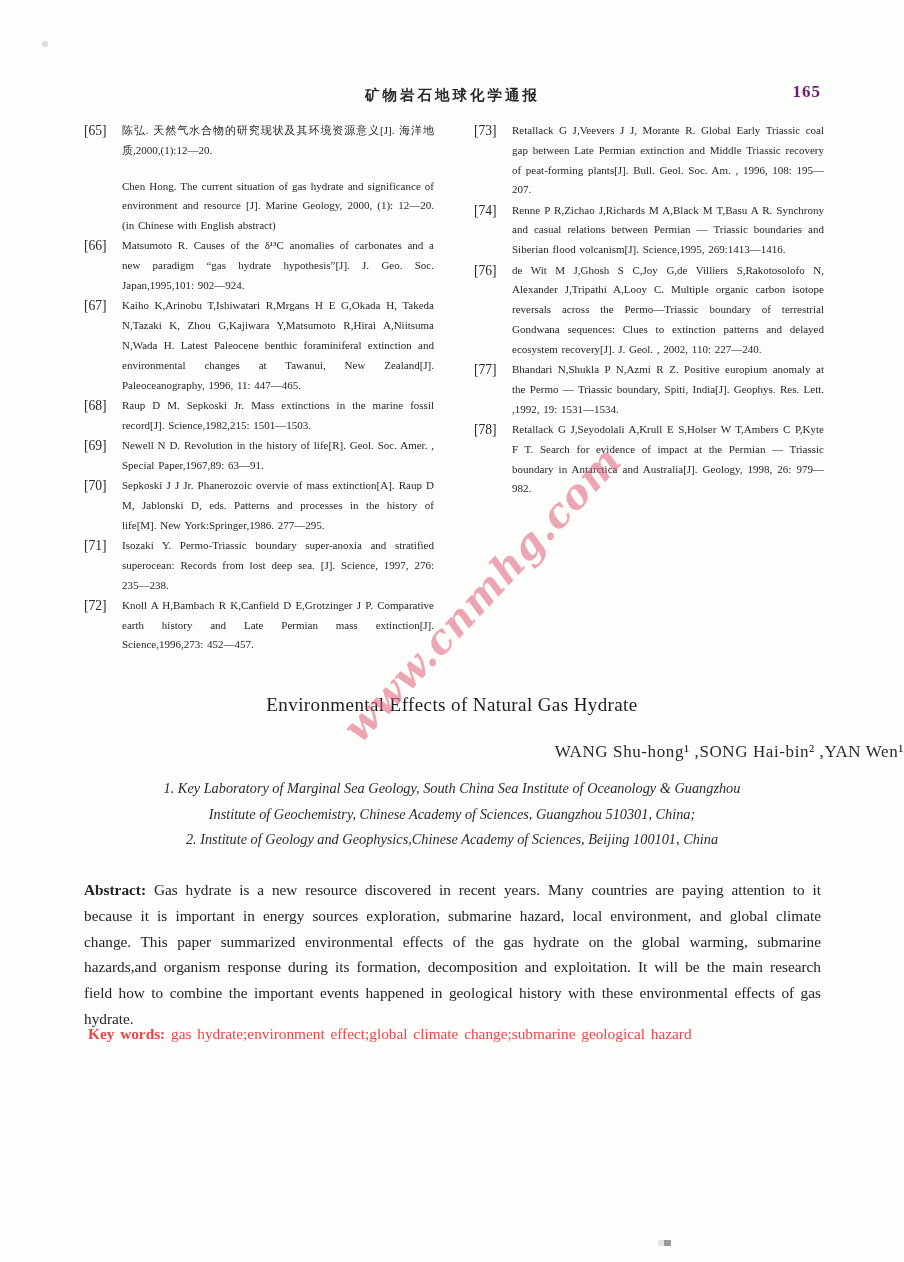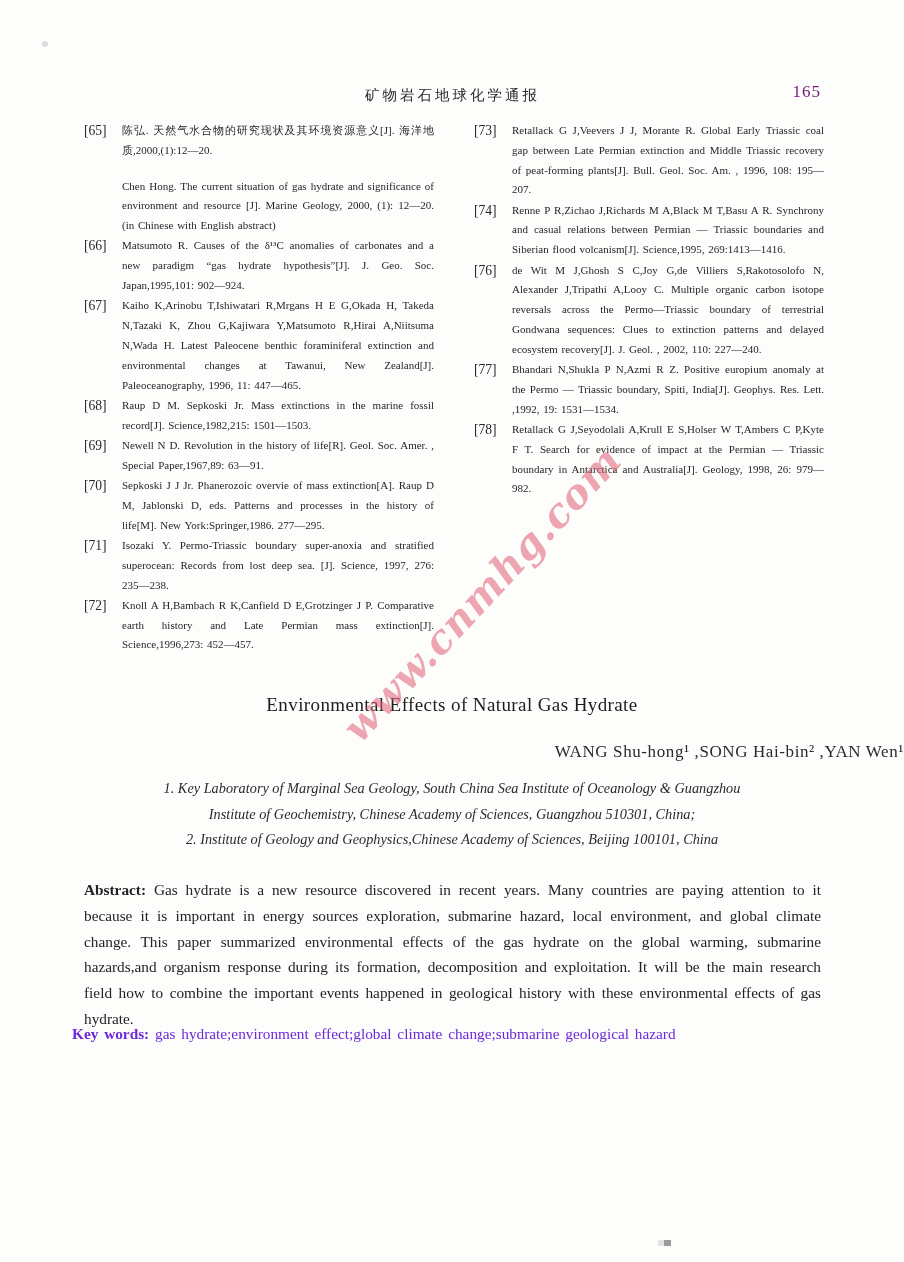--- a/index.html
+++ b/index.html
@@ -6,21 +6,21 @@
   body{
     width:904px;height:1262px;position:relative;
     background:#fdfdfc;
     font-family:"Liberation Serif","DejaVu Serif",serif;
     color:#232323;
     overflow:hidden;
   }
   .page{position:absolute;inset:0;}
 
   
-  .running-head{position:absolute;top:86px;left:84px;width:737px;height:24px;}
+  .running-head{position:absolute;top:86px;left:84px;width:737px;height:24px;font-weight:bold;}
   .journal-title{
     position:absolute;left:0;right:0;text-align:center;
     font-size:14.5px;letter-spacing:3px;color:#2a2a2a;
   }
   .page-number{
     position:absolute;right:0;top:-4px;font-size:17px;color:#701a75;letter-spacing:1px;
   }
 
   
   .refs{
@@ -56,22 +56,22 @@
   }
 
   
   .abstract{
     position:absolute;top:877px;left:84px;width:737px;
     font-size:15.3px;line-height:25.8px;color:#232323;
     text-align:justify;word-spacing:2px;
   }
   .abstract b{font-weight:bold;}
   .keywords{
-    position:absolute;top:1021px;left:72px;width:737px;
-    font-size:15.3px;line-height:25.8px;color:#6d28d9;word-spacing:2px;
+    position:absolute;top:1021px;left:88px;width:737px;
+    font-size:15.3px;line-height:25.8px;color:#ef4444;word-spacing:2px;
   }
 
   
   .watermark{
     position:absolute;left:295px;top:585px;width:345px;
     transform:rotate(-47deg);transform-origin:center;
     font-size:40px;font-style:italic;font-weight:bold;
     font-family:"DejaVu Serif","Liberation Serif",serif;
     color:rgba(226,92,116,0.55);
     letter-spacing:1px;white-space:nowrap;

